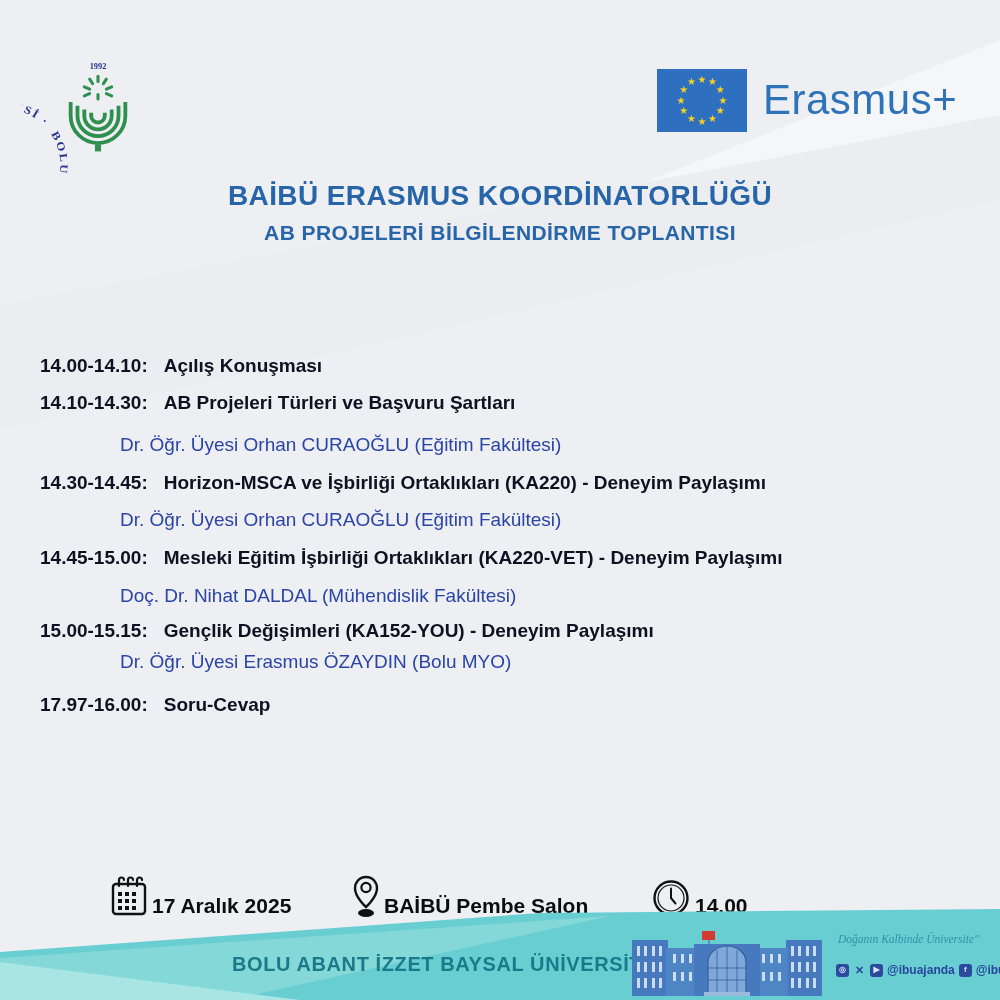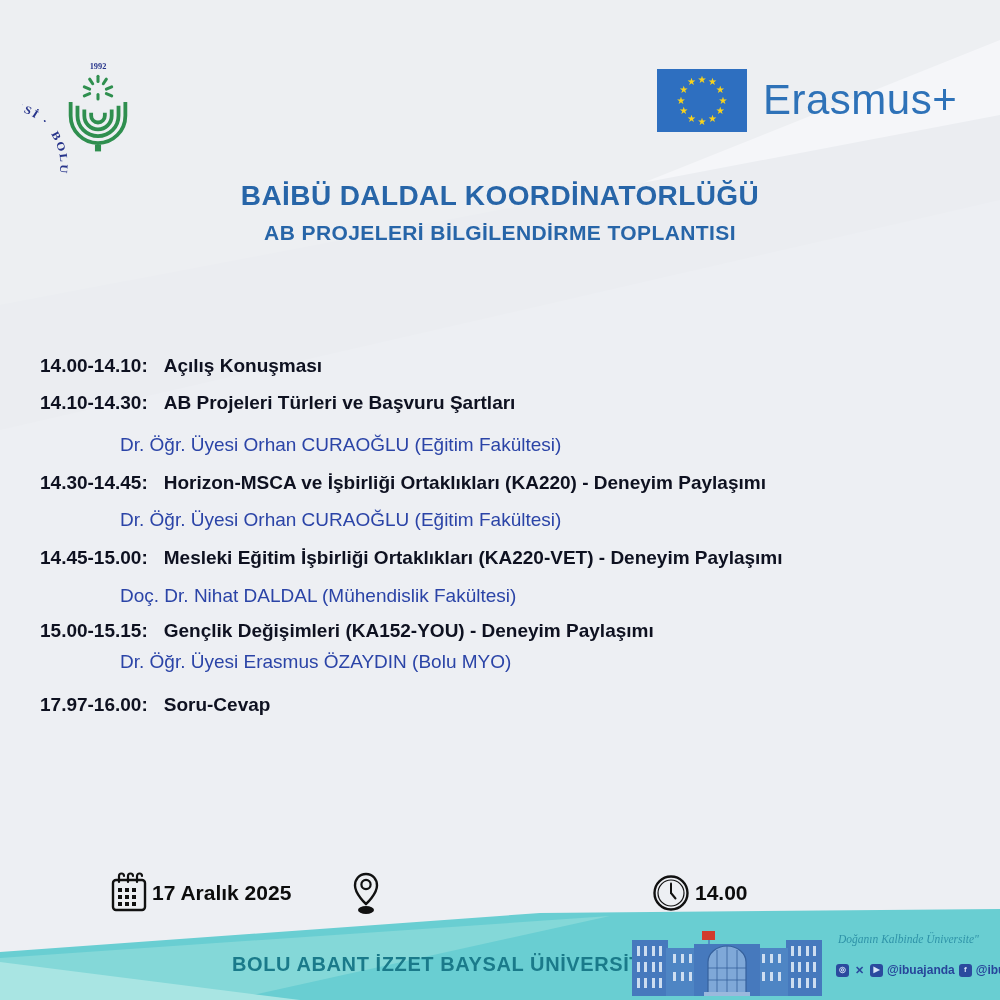--- a/index.html
+++ b/index.html
@@ -29,21 +29,21 @@
     position:absolute; left:0; top:221px; width:1000px; text-align:center;
     font-size:21px; font-weight:700; color:#2765a8; letter-spacing:0.4px;
   }
 
   
   .slot { position:absolute; left:40px; font-size:19px; font-weight:700; color:#0e1120; white-space:nowrap; }
   .slot .time { margin-right:16px; }
   .speaker { position:absolute; left:120px; font-size:19px; font-weight:400; color:#2b44a7; white-space:nowrap; }
 
   
-  .info-item { position:absolute; top:868px; display:flex; align-items:center; height:50px; }
+  .info-item { position:absolute; top:868px; display:flex; align-items:flex-end; height:50px; }
   .info-item .txt { font-size:21px; font-weight:700; color:#0c0c0c; margin-left:4px; white-space:nowrap; }
 
   
   .footer-uni {
     position:absolute; left:232px; top:953px; font-size:20px; font-weight:700;
     color:#1a7a8a; letter-spacing:0.6px; white-space:nowrap;
   }
   .building { position:absolute; left:632px; top:928px; width:190px; height:68px; }
   .slogan {
     position:absolute; left:838px; top:933px; width:160px; font-size:11.5px;
@@ -110,21 +110,21 @@
     <text x="45" y="55.5">★</text>
     <text x="34.5" y="52.7">★</text>
     <text x="26.8" y="45">★</text>
     <text x="24" y="34.5">★</text>
     <text x="26.8" y="24">★</text>
     <text x="34.5" y="16.3">★</text>
   </g>
 </svg>
 <div class="erasmus-label">Erasmus+</div>
 
-<div class="main-title">BAİBÜ DALDAL KOORDİNATORLÜĞÜ</div>
+<div class="main-title">BAİBÜ ERASMUS KOORDİNATORLÜĞÜ</div>
 <div class="sub-title">AB PROJELERİ BİLGİLENDİRME TOPLANTISI</div>
 
 <div class="slot" style="top:355px">
   <span class="time">14.00-14.10:</span><span>Açılış Konuşması</span>
 </div>
 <div class="slot" style="top:392px">
   <span class="time">14.10-14.30:</span><span>AB Projeleri Türleri ve Başvuru Şartları</span>
 </div>
 <div class="speaker" style="top:434px">Dr. Öğr. Üyesi Orhan CURAOĞLU (Eğitim Fakültesi)</div>
 <div class="slot" style="top:472px">
@@ -165,20 +165,21 @@
   </svg>
   <span class="txt">17 Aralık 2025</span>
 </div>
 
 <div class="info-item" style="left:352px">
   <svg width="28" height="44" viewBox="0 0 28 44">
     <ellipse cx="14" cy="39" rx="8" ry="4" fill="#111"></ellipse>
     <path d="M 14,3 C 7,3 3,8.5 3,14.5 C 3,23 14,33 14,33 C 14,33 25,23 25,14.5 C 25,8.5 21,3 14,3 Z" fill="#edeff2" stroke="#111" stroke-width="2.4"></path>
     <circle cx="14" cy="13.5" r="4.6" fill="none" stroke="#111" stroke-width="2.2"></circle>
   </svg>
+  <span class="txt">BAİBÜ Pembe Salon</span>
 </div>
 
 <div class="info-item" style="left:651px">
   <svg width="40" height="40" viewBox="0 0 40 40">
     <circle cx="20" cy="20" r="16.5" fill="none" stroke="#111" stroke-width="2.4"></circle>
     <circle cx="20" cy="20" r="13" fill="none" stroke="#111" stroke-width="1.2"></circle>
     <g stroke="#111" stroke-width="2" stroke-linecap="round">
       <line x1="20" y1="20" x2="20" y2="10.5"></line>
       <line x1="20" y1="20" x2="24.5" y2="25.5"></line>
     </g>

